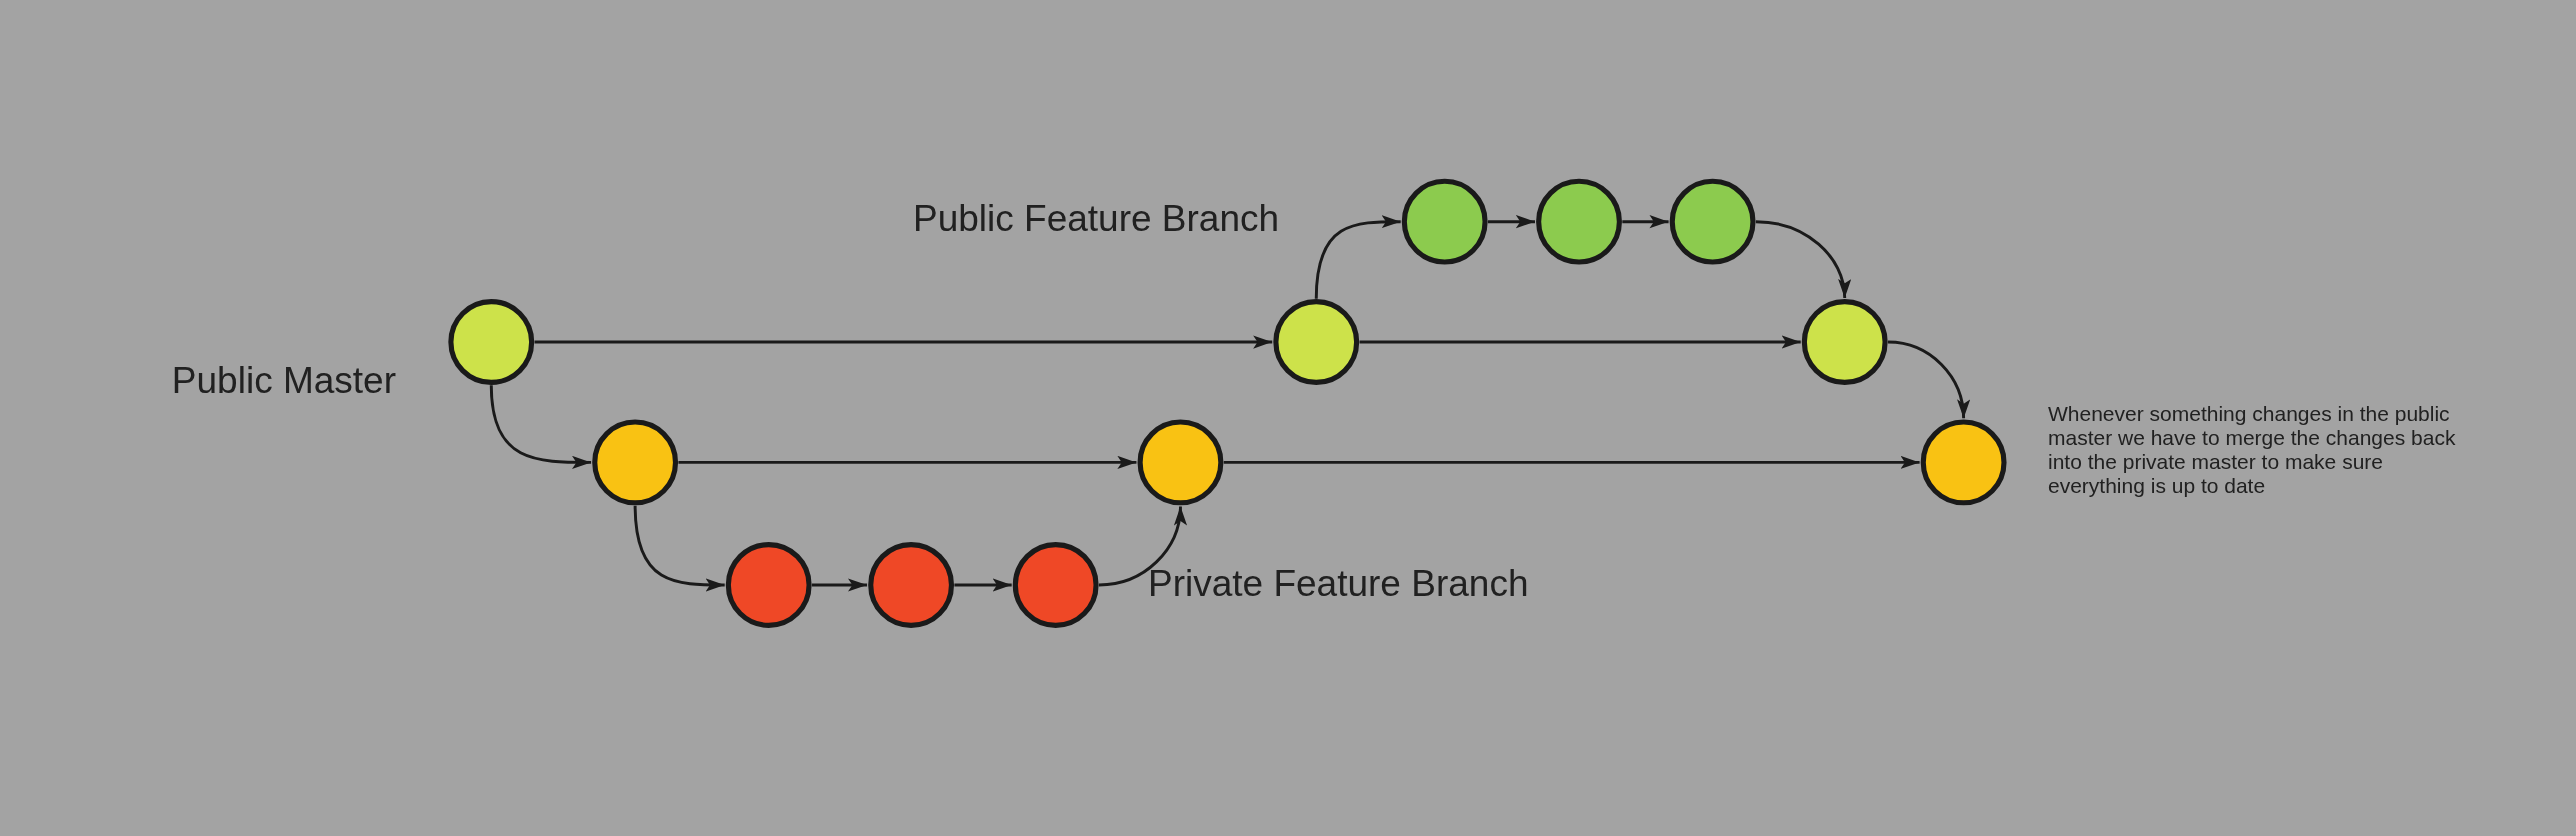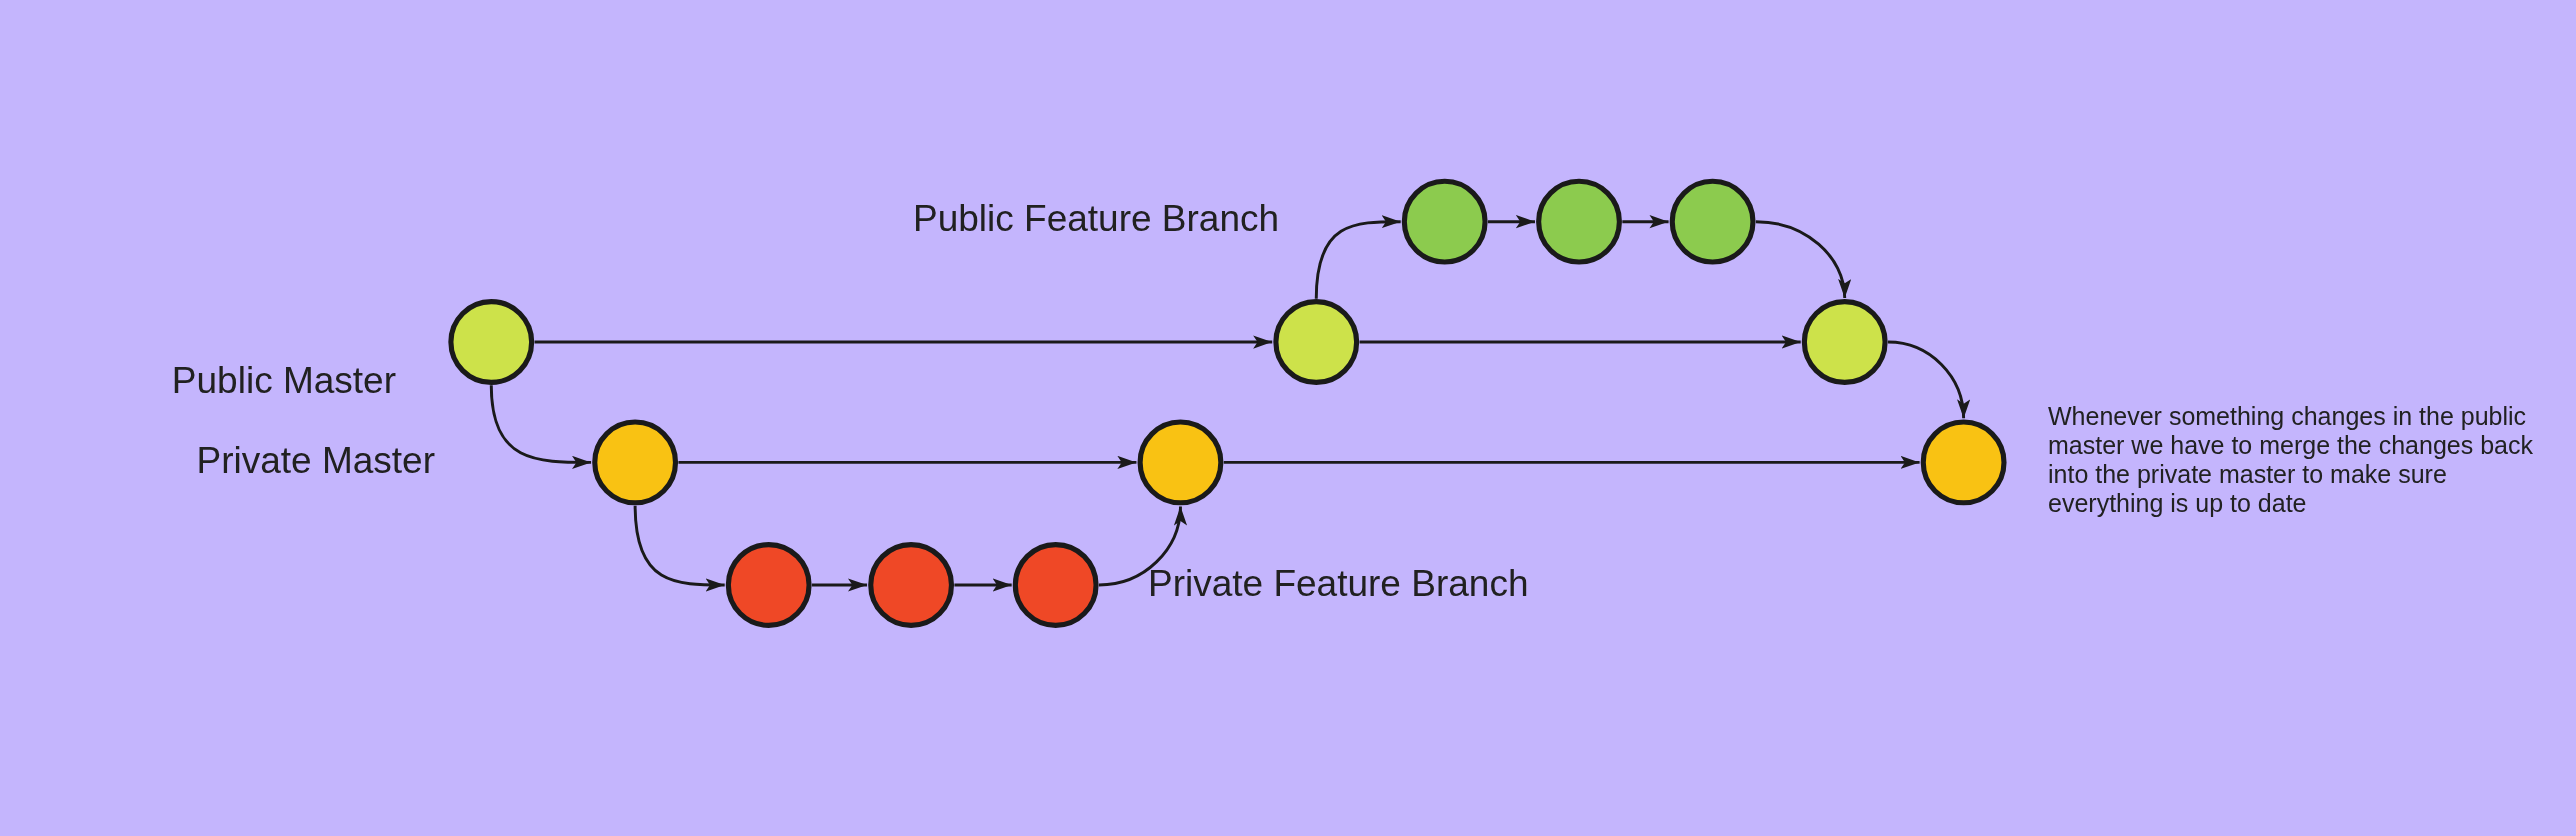--- a/index.html
+++ b/index.html
@@ -4,21 +4,21 @@
 <style>
   html, body {
     margin: 0;
     padding: 0;
     background: #ffffff;
   }
   .canvas {
     position: relative;
     width: 2576px;
     height: 836px;
-    background: #c4b5fd;
+    background: #a3a3a3;
     font-family: "Liberation Sans", "DejaVu Sans", sans-serif;
     overflow: hidden;
   }
   svg.diagram {
     position: absolute;
     left: 0;
     top: 0;
     width: 2576px;
     height: 836px;
   }
@@ -29,22 +29,22 @@
     line-height: 1.15;
     color: #212121;
     letter-spacing: 0px;
     white-space: nowrap;
   }
   .branch-label.right-aligned {
     text-align: right;
   }
   .note {
     position: absolute;
-    font-size: 25px;
-    line-height: 29px;
+    font-size: 21px;
+    line-height: 24px;
     color: #212121;
     white-space: pre-line;
   }
   #label-public-master   { left: 139px;  top: 342px; width: 257px; margin-top: 40px; }
   #label-private-master  { left: 178px;  top: 462px; width: 257px; }
   #label-public-feature  { left: 913px; top: 220px; }
   #label-private-feature { left: 1148px; top: 585px; }
   #note-private-feature  { left: 1276px; top: 619px; }
   #note-merge            { left: 2048px; top: 402px; }
 </style>
@@ -88,21 +88,20 @@
         <circle cx="1047" cy="797" r="55" fill="#ef4826" stroke="#1a1a1a" stroke-width="7"></circle>
         <circle cx="1241" cy="797" r="55" fill="#ef4826" stroke="#1a1a1a" stroke-width="7"></circle>
         <circle cx="1438" cy="797" r="55" fill="#ef4826" stroke="#1a1a1a" stroke-width="7"></circle>
       </g>
   </svg>
 
   <div id="label-public-feature" class="branch-label" style="color: rgb(33, 33, 33);">Public Feature Branch</div>
 
   <div id="label-public-master" class="branch-label right-aligned" style="color: rgb(33, 33, 33);">Public Master</div>
 
-  <div id="label-private-master" class="branch-label right-aligned" style="color: rgb(33, 33, 33);">Private Master</div>
 
   <div id="label-private-feature" class="branch-label" style="color: rgb(33, 33, 33);">Private Feature Branch</div>
 
 
   <div id="note-merge" class="note" style="color: rgb(33, 33, 33);">Whenever something changes in the public
 master we have to merge the changes back
 into the private master to make sure
 everything is up to date</div>
 
 </div>

